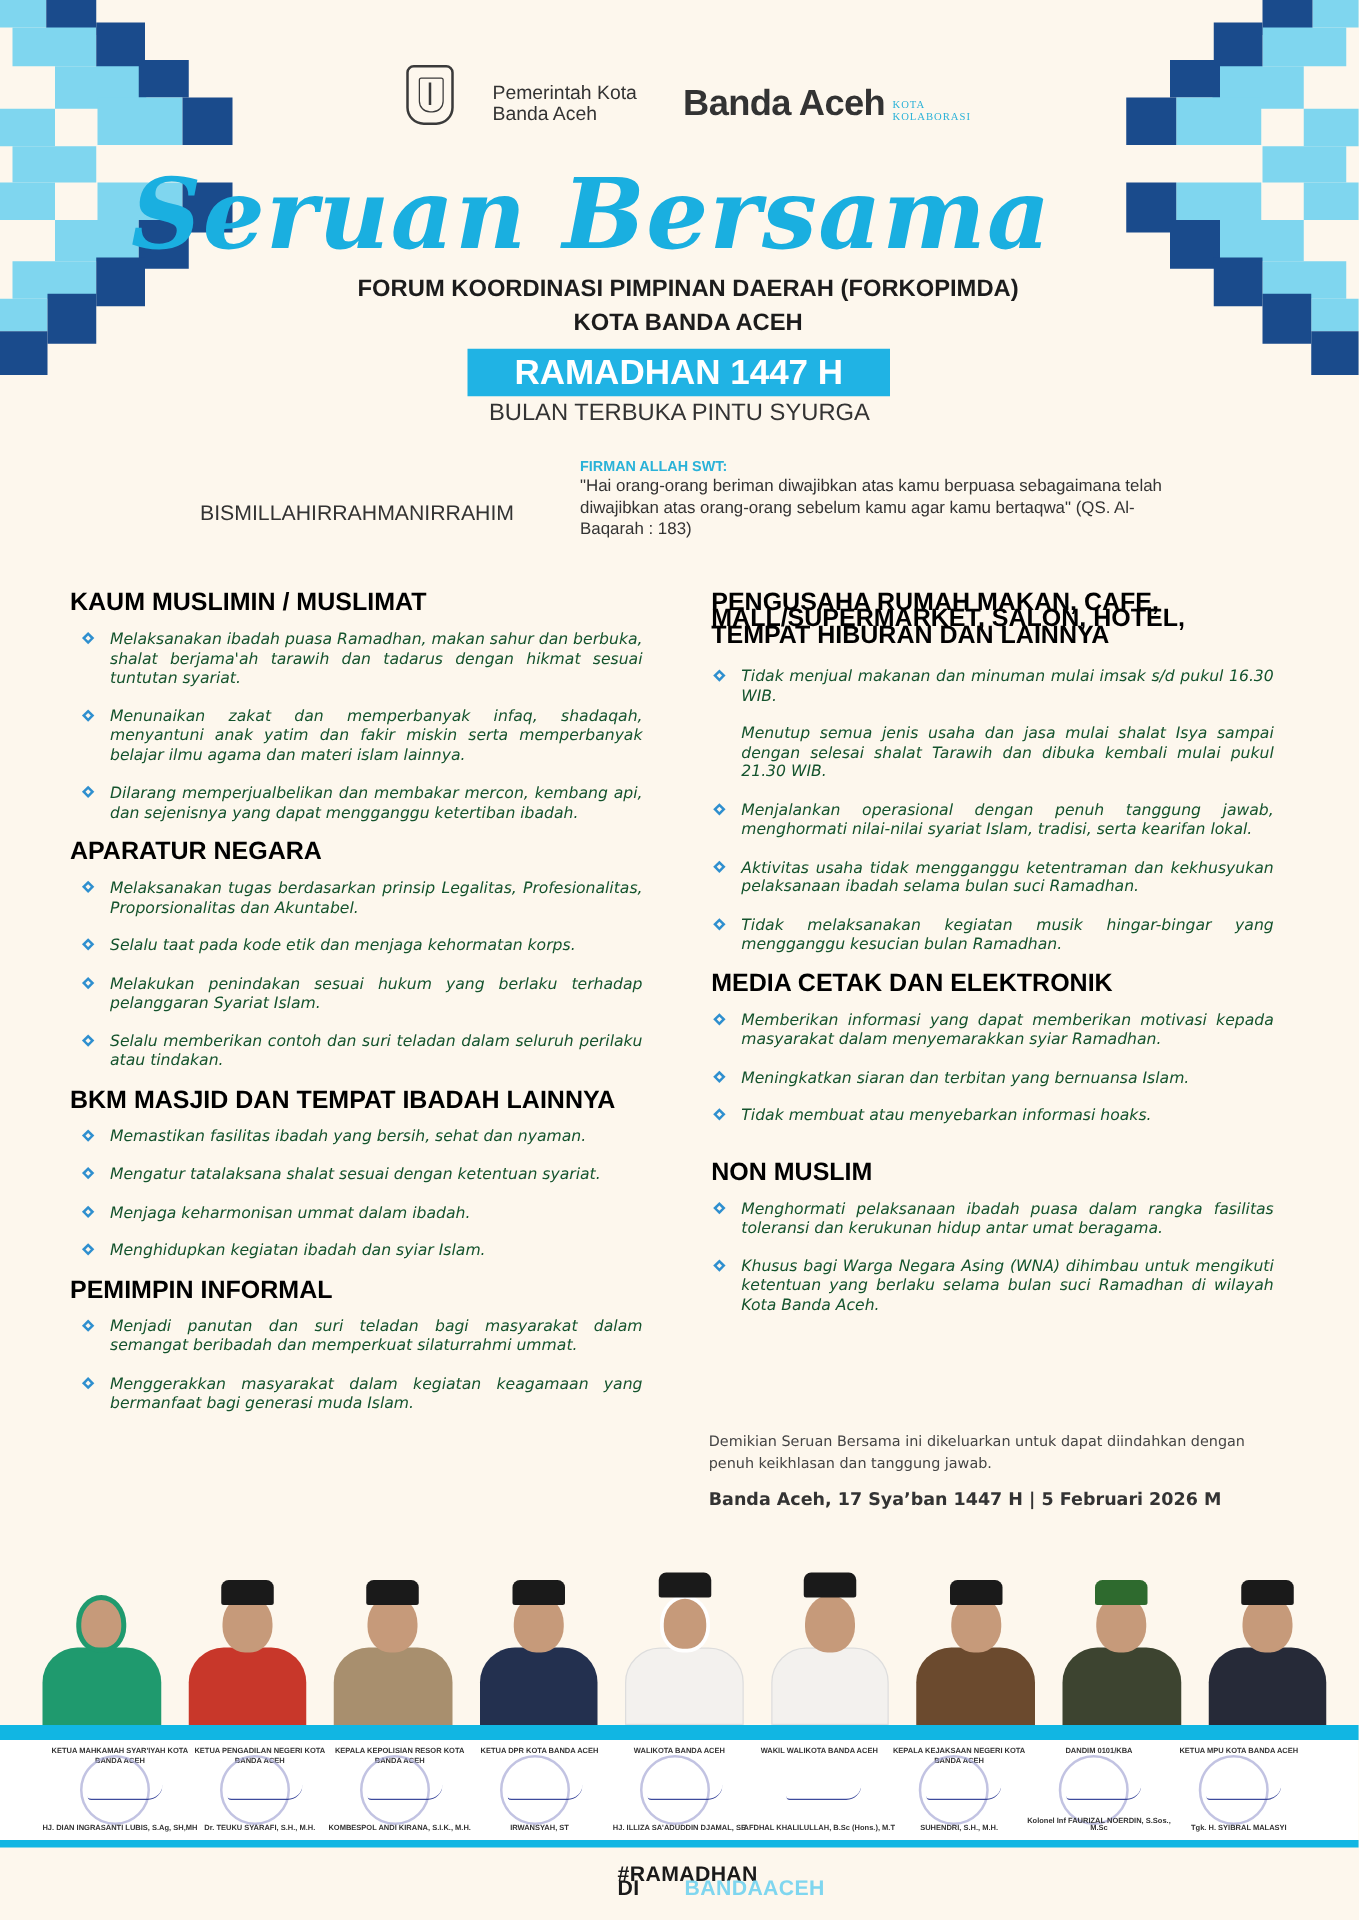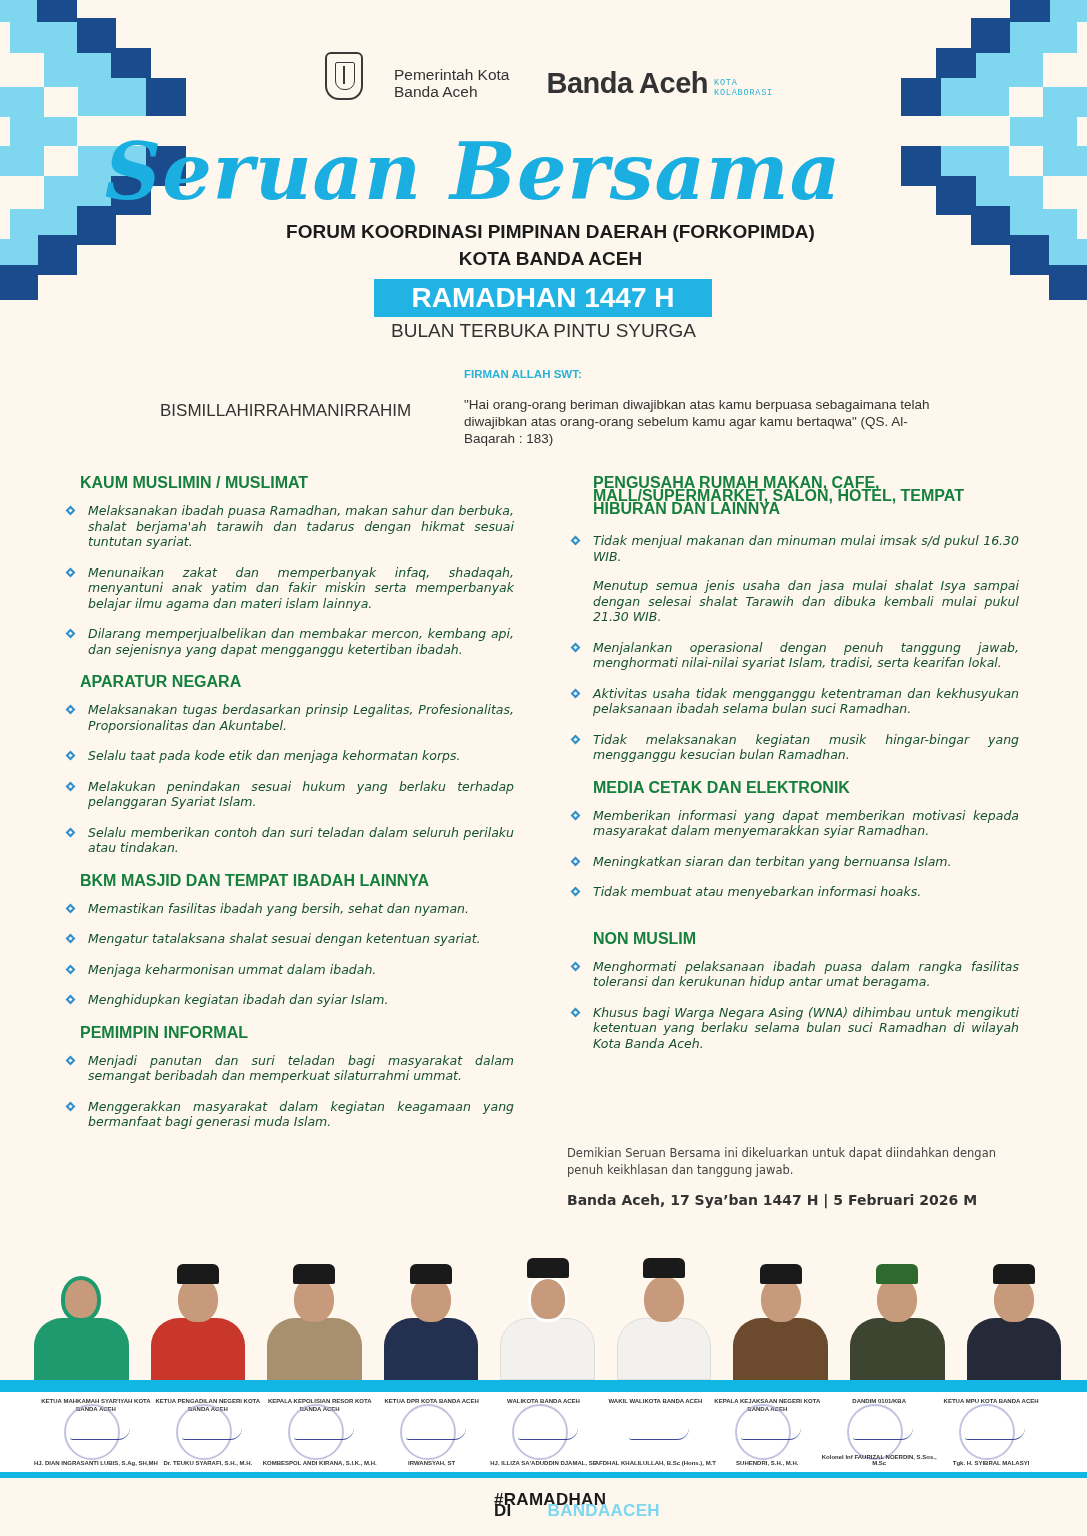--- a/index.html
+++ b/index.html
@@ -13,37 +13,37 @@
   .pattern-left { left: 0; }
   .pattern-right { right: 0; }
 
   .header-logos { position: absolute; top: 52px; left: 325px; display: flex; align-items: flex-end; gap: 31px; }
   .crest { width: 38px; height: 48px; border: 2px solid #3a3a3a; border-radius: 6px 6px 14px 14px; position: relative; }
   .crest::before { content: ""; position: absolute; left: 8px; top: 8px; width: 18px; height: 26px; border: 1.5px solid #3a3a3a; border-radius: 2px 2px 9px 9px; }
   .crest::after { content: ""; position: absolute; left: 16px; top: 12px; width: 2px; height: 18px; background: #3a3a3a; }
   .gov-name { font-family: "Liberation Sans", sans-serif; font-size: 15.5px; line-height: 17px; color: #333; }
   .brand { display: flex; align-items: center; gap: 6px; margin-left: 6px; }
   .brand-name { font-family: "Liberation Sans", sans-serif; font-weight: bold; font-size: 29px; color: #333; letter-spacing: -0.5px; }
-  .brand-tag { font-family: Liberation Mono, monospace; font-size: 8.5px; line-height: 10px; color: #2ab2d8; letter-spacing: 0.8px; margin-top: 8px; }
+  .brand-tag { font-family: Liberation Serif, serif; font-size: 8.5px; line-height: 10px; color: #2ab2d8; letter-spacing: 0.8px; margin-top: 8px; }
 
   .title { position: absolute; top: 126px; left: 0; width: 946px; text-align: center; font-family: "DejaVu Serif", serif; font-style: italic; font-weight: bold; font-size: 78px; color: #1aafe0; letter-spacing: 1px; }
   .subtitle { position: absolute; top: 218px; left: 0; width: 1087px; text-align: center; font-family: "Liberation Sans", sans-serif; font-weight: bold; font-size: 19px; line-height: 27px; color: #1c1c1c; padding-left: 14px; }
   .ramadhan-box { position: absolute; top: 279px; left: 374px; width: 338px; height: 38px; background: #20b3e4; color: #fff; font-family: "Liberation Sans", sans-serif; font-weight: bold; font-size: 28px; text-align: center; line-height: 38px; }
   .tagline { position: absolute; top: 320px; left: 0; width: 1087px; text-align: center; font-family: "Liberation Sans", sans-serif; font-size: 19px; color: #333; }
 
   .bismillah { position: absolute; top: 401px; left: 160px; font-family: "Liberation Sans", sans-serif; font-size: 17px; color: #333; }
   .verse { position: absolute; top: 368px; left: 464px; width: 470px; font-family: "Liberation Sans", sans-serif; }
-  .verse-label { font-size: 11.5px; font-weight: bold; color: #2ab2d8; margin-bottom: 16px; }
+  .verse-label { font-size: 11.5px; font-weight: bold; color: #2ab2d8; margin-bottom: 0; }
   .verse-text { font-size: 13.5px; line-height: 17px; color: #333; }
 
   .col { position: absolute; font-family: "DejaVu Sans", sans-serif; }
   .col-left { left: 56px; top: 476px; width: 458px; }
   .col-right { left: 569px; top: 476px; width: 450px; }
   .section { margin-bottom: 18px; }
-  .sec-title { font-family: "Liberation Sans", sans-serif; font-weight: bold; font-size: 16px; line-height: 13px; color: #15803d; margin-bottom: 14px; margin-left: 24px; }
+  .sec-title { font-family: "Liberation Sans", sans-serif; font-weight: bold; font-size: 20px; line-height: 13px; color: #000000; margin-bottom: 14px; }
   .item { display: flex; gap: 10px; margin-bottom: 15px; }
   .bullet { flex: 0 0 14px; height: 14px; margin-top: 1px; margin-left: 8px; position: relative; }
   .bullet::before { content: ""; position: absolute; left: 3px; top: 3px; width: 7px; height: 7px; background: #2e8fcf; transform: rotate(45deg); }
   .bullet::after { content: ""; position: absolute; left: 5px; top: 5px; width: 3px; height: 3px; background: #fdf7ed; transform: rotate(45deg); }
   .item-text { font-size: 12.5px; line-height: 15.5px; color: #14532d; text-align: justify; font-style: italic; }
   .col-right .bullet { margin-left: 0; }
   .extra { margin-top: 14px; }
 
   .closing { position: absolute; top: 1145px; left: 567px; width: 460px; font-family: "DejaVu Sans", sans-serif; }
   .closing-text { font-size: 11.5px; line-height: 17px; color: #444; }

